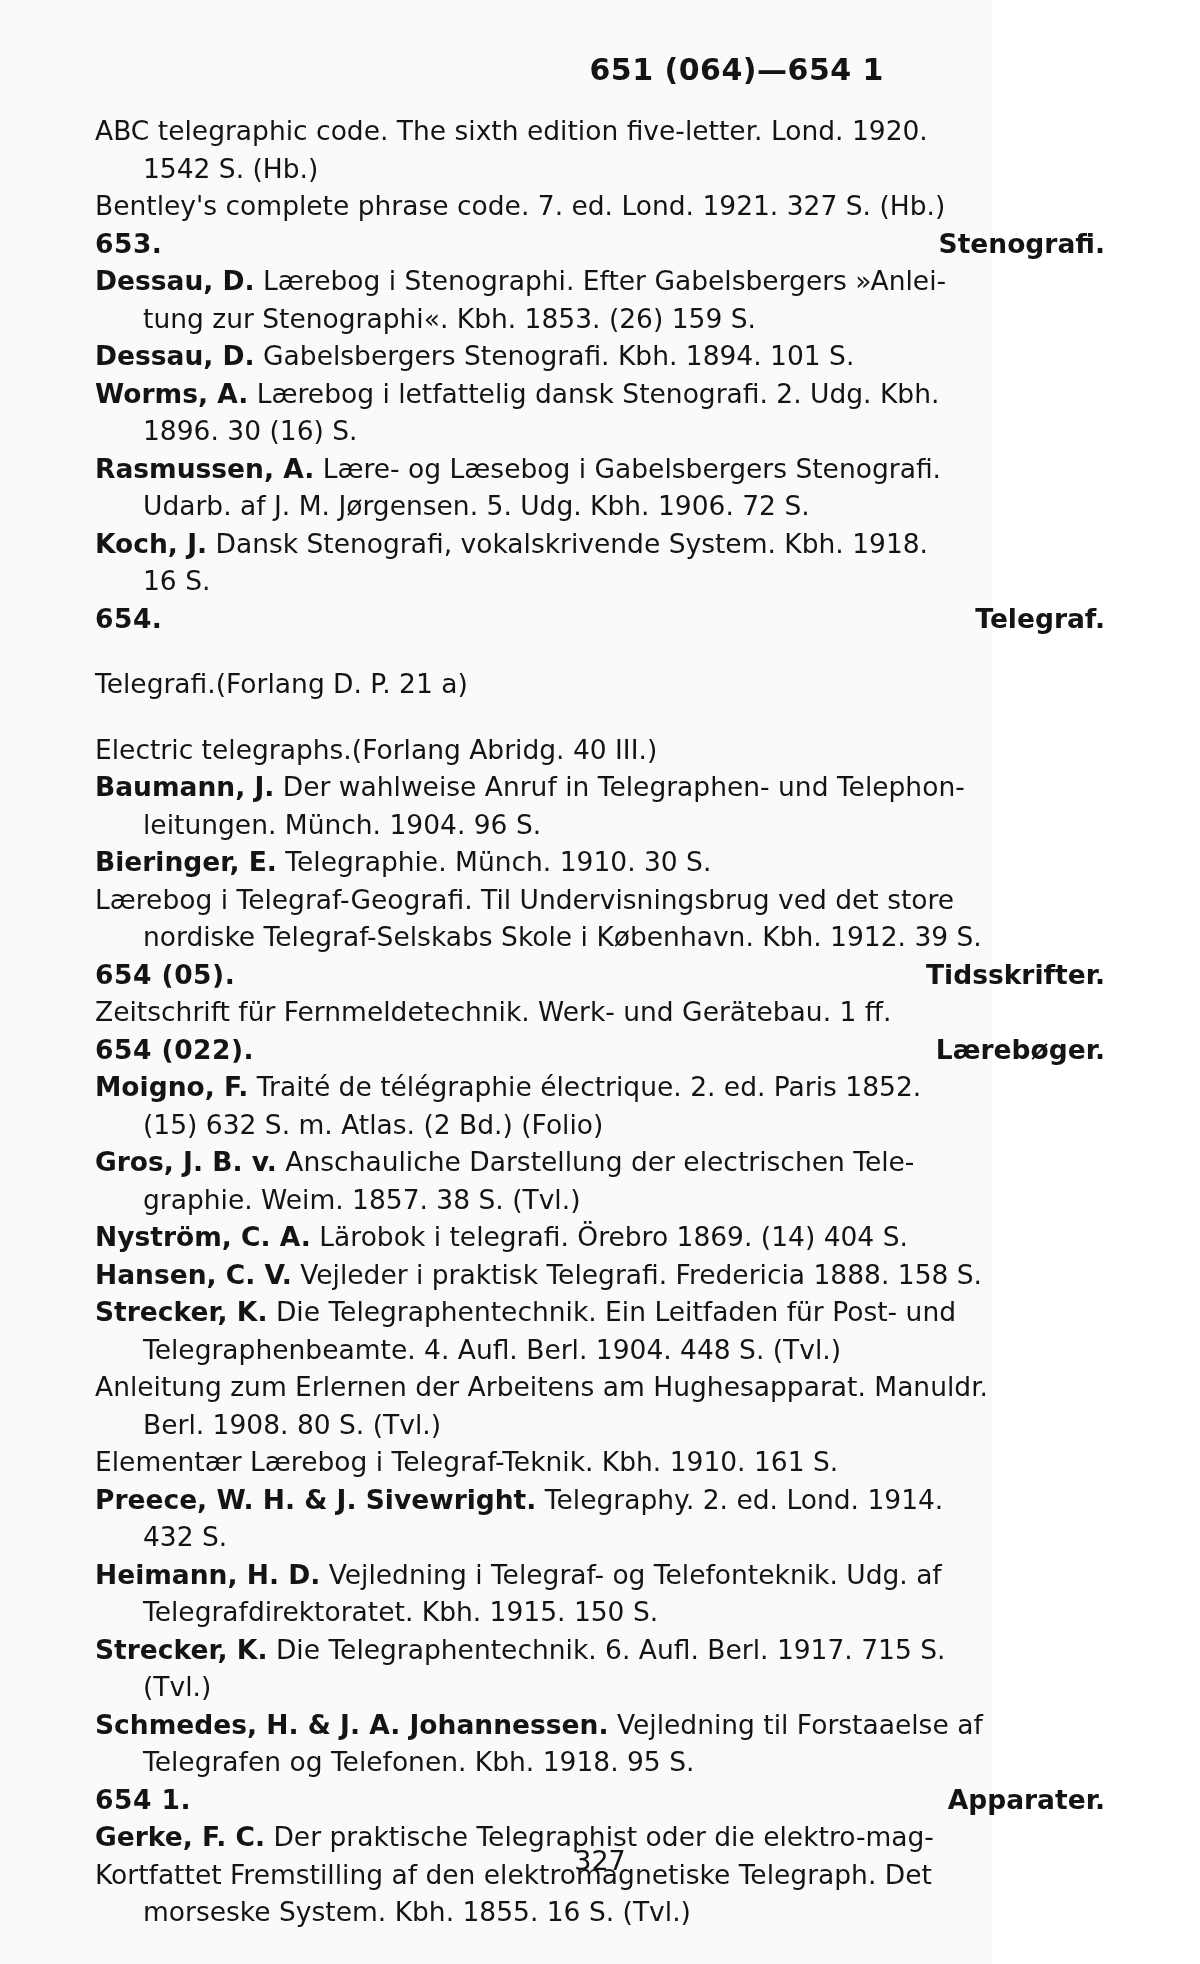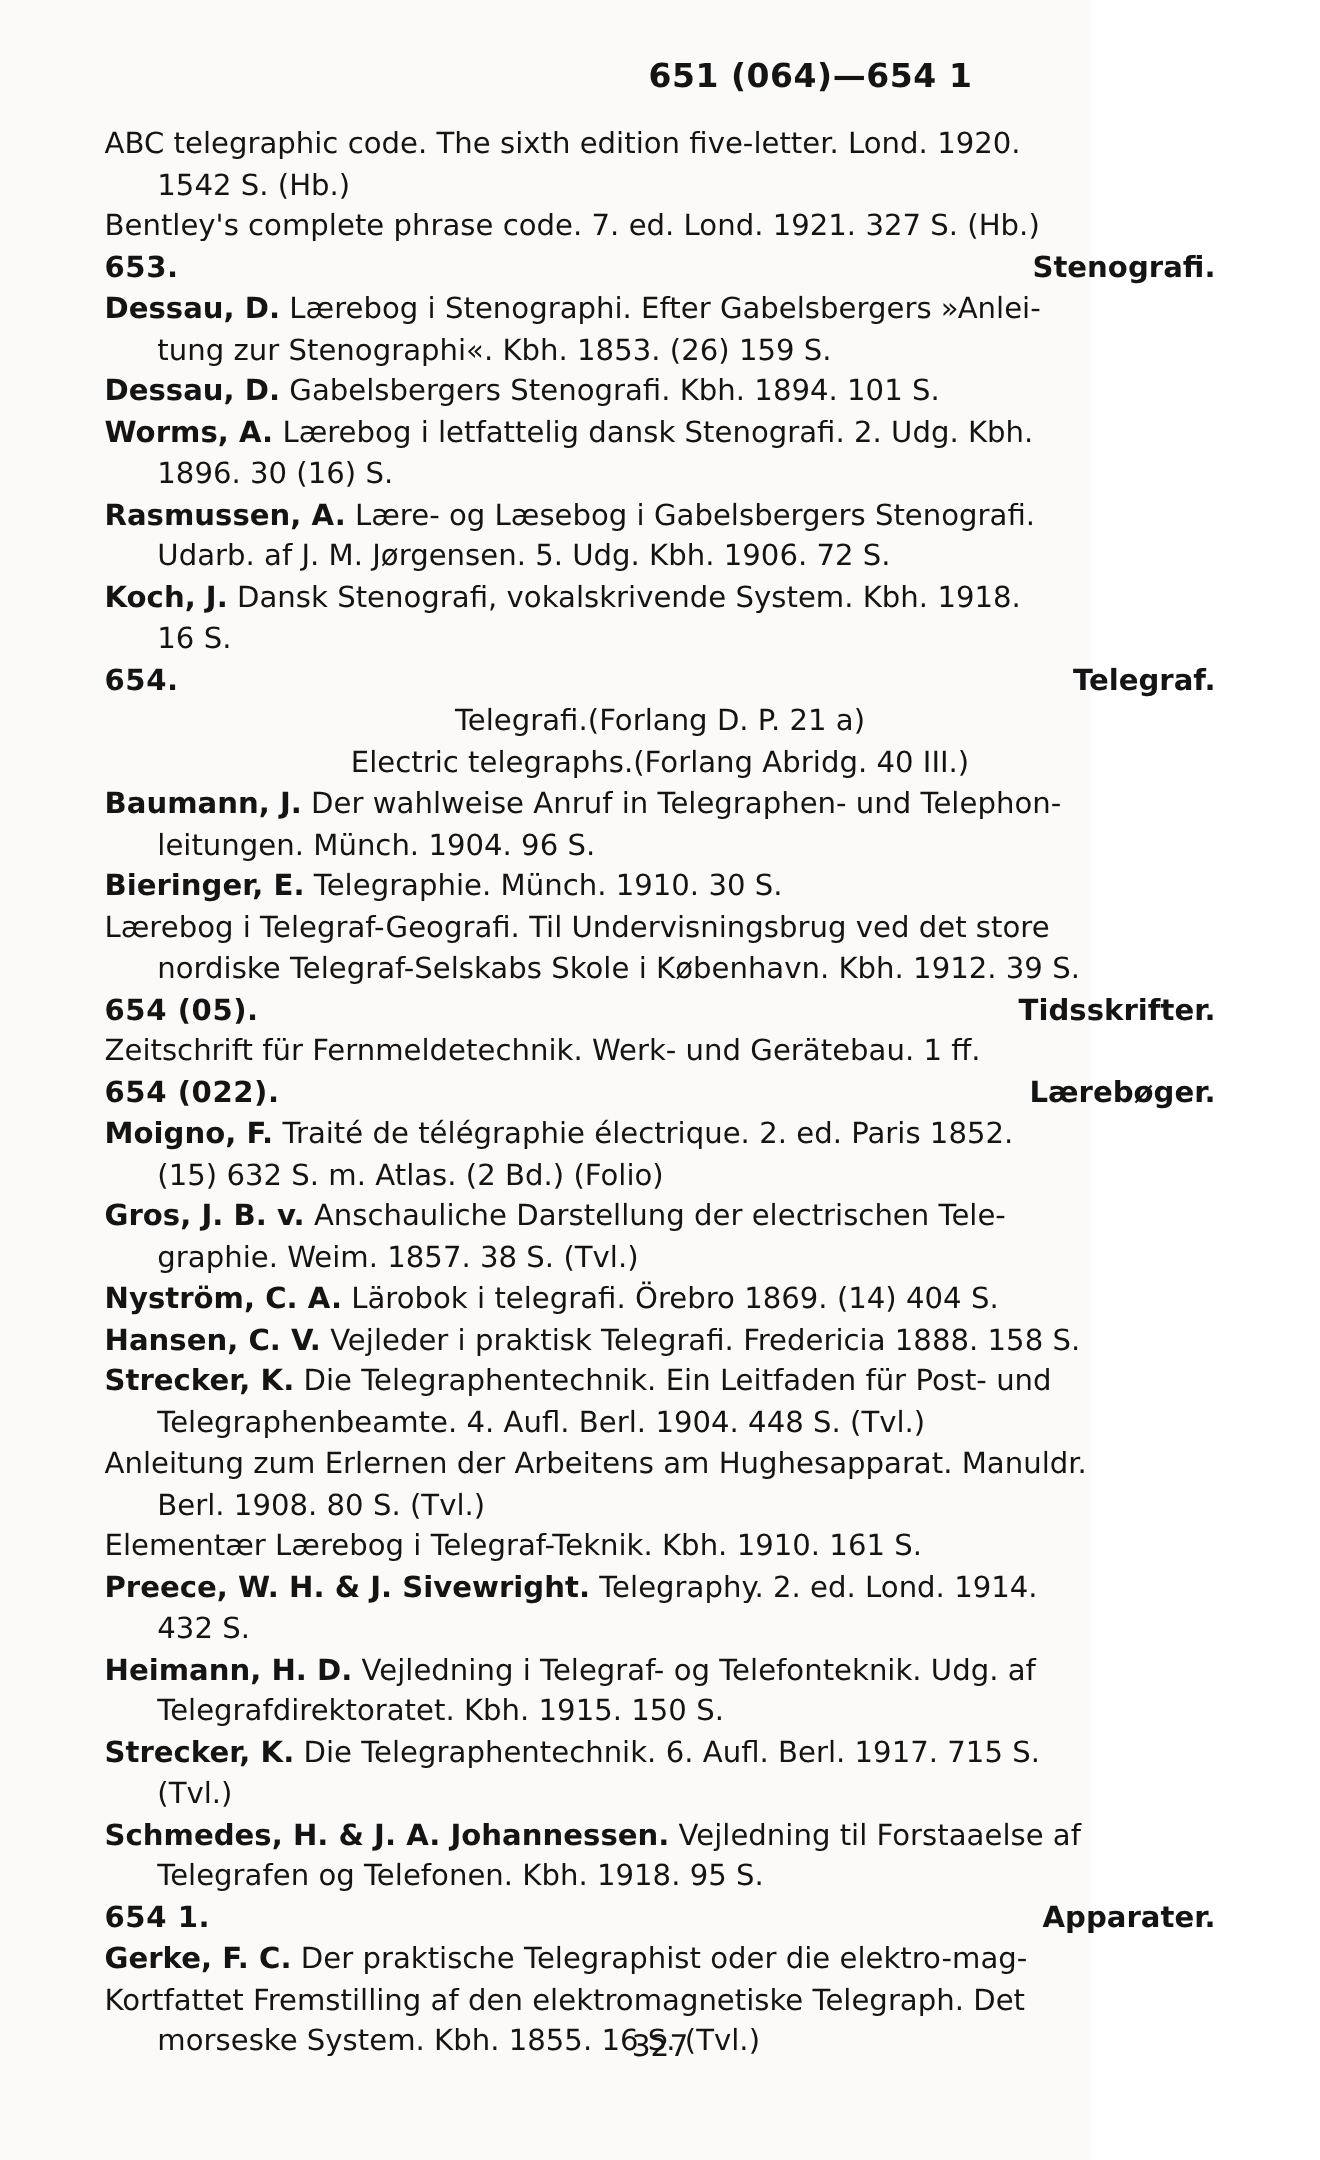--- a/index.html
+++ b/index.html
@@ -69,25 +69,26 @@
   }
   .section-line .num {
     white-space: nowrap;
     letter-spacing: 0.5px;
   }
   .section-line .cat {
     white-space: nowrap;
   }
   .flexline {
     display: flex;
-    justify-content: center;
+    justify-content: flex-start;
     align-items: baseline;
     font-size: 26.5px;
     line-height: 37.5px;
     margin-left: -48px;
+    margin-top: 28px;
   }
   .folio {
     position: absolute;
     bottom: 88px;
     left: 0;
     width: 1200px;
     text-align: center;
     font-size: 27px;
   }
 </style>

